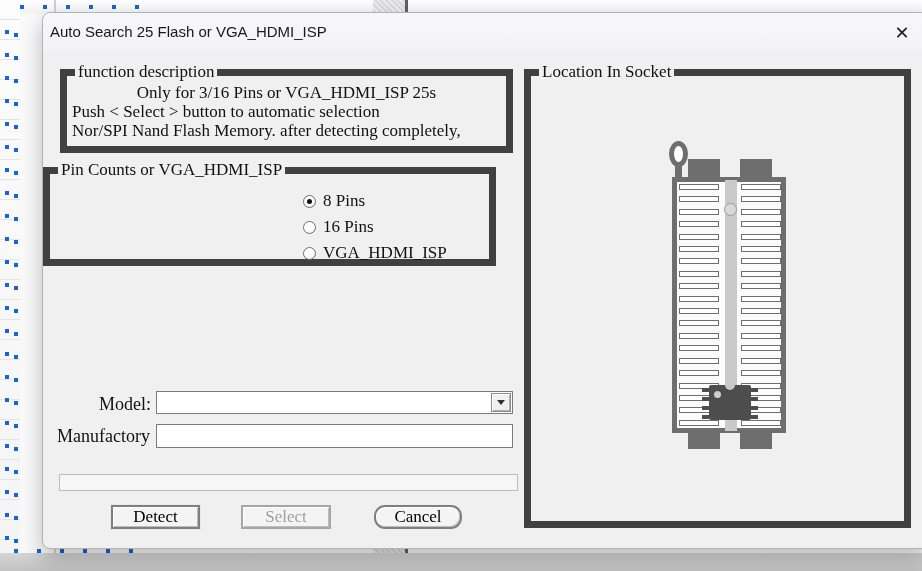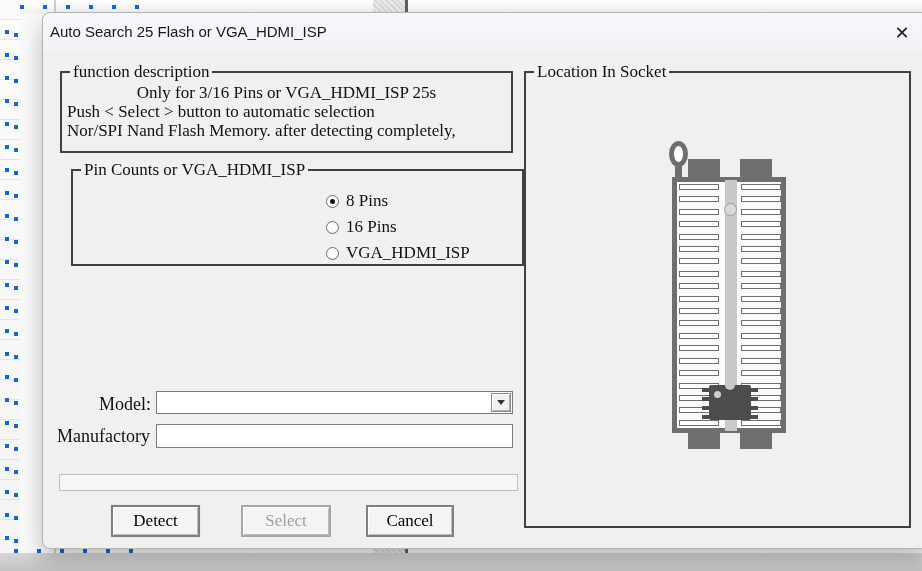--- a/index.html
+++ b/index.html
@@ -35,24 +35,24 @@
       background:#f0f0f0; border:1px solid #b3b3b3; border-radius:8px;
       box-shadow:0 10px 22px rgba(0,0,0,.25); z-index:10;margin-left:23px; }
   .titlebar { position:absolute; left:0; top:0; width:100%; height:38px;
       background:linear-gradient(#f6f6fb,#f2f2f7); border-radius:8px 8px 0 0; }
   .title { position:absolute; left:7px; top:0; line-height:38px; font-family:"Liberation Sans", sans-serif;
       font-size:15px; color:#191919; white-space:nowrap; }
   .close-btn { position:absolute; right:14px; top:8px; width:24px; height:24px;
       font-family:"Liberation Sans", sans-serif; font-size:18px; color:#222;
       display:flex; align-items:center; justify-content:center; cursor:pointer; }
 
-  fieldset { position:absolute; border:2px solid #404040; background:transparent; }
+  fieldset { position:absolute; border:7px solid #404040; background:transparent; }
   legend { margin-left:8px; padding:0 3px; font-size:17px; color:#111; }
   .fs-desc { left:17px; top:49px; width:453px; height:91px; }
-  .fs-pins { left:28px; top:147px; width:453px; height:106px; }
+  .fs-pins { left:0; top:147px; width:453px; height:106px; }
   .fs-socket { left:481px; top:49px; width:387px; height:466px; }
 
   .desc-lines { padding:1px 5px 0 5px; font-size:17px; line-height:19px; color:#111; }
   .desc-lines .l0 { text-align:center; }
 
   .radio-group { margin:8px 0 0 253px; }
   .radio-row { display:flex; align-items:center; height:26px; cursor:default; }
   .radio { position:relative; width:13px; height:13px; border-radius:50%;
       border:1px solid #6f6f6f; background:radial-gradient(circle at 35% 30%, #fff 55%, #d7d7d7);
       margin-right:7px; flex:0 0 auto; }
@@ -80,28 +80,28 @@
       border-top:5px solid #333; }
 
   .text-input { position:absolute; left:113px; top:411px; width:357px; height:24px;
       background:#fff; border:1px solid #7b7b7b; font-family:"Liberation Serif", serif;
       font-size:16px; padding:0 4px; outline:none; }
 
   .progress { position:absolute; left:16px; top:461px; width:459px; height:17px;
       border:1px solid #bdbdbd; background:#f6f6f6; }
   .progress-fill { height:100%; background:#2fae4a; width:0; }
 
-  .btn { position:absolute; top:492px; height:32px; background:#f4f4f4;
+  .btn { position:absolute; top:492px; height:24px; background:#f4f4f4;
       border:2px solid #7f7f7f; box-shadow:inset 1px 1px 0 #fff, inset -1px -1px 0 #bdbdbd;
       font-family:"Liberation Serif", serif; font-size:17px; color:#000;
       display:flex; align-items:center; justify-content:center; cursor:pointer; }
   .btn-detect { left:68px; width:89px; box-shadow:0 0 0 1px #e9e9e9, inset 1px 1px 0 #fff, inset -1px -1px 0 #bdbdbd; }
   .btn-select { left:198px; width:90px; }
   .btn-select.disabled { color:#9f9f9f; border-color:#a6a6a6; cursor:default; }
-  .btn-cancel { left:323px; width:88px; }
+  .btn-cancel { left:331px; width:88px;border-radius:11px; }
 
   
   .sock { position:absolute; background:#6e6e6e; }
   .sock-body { position:absolute; left:629px; top:164px; width:114px; height:256px;
       border:5px solid #6e6e6e; background:#fbfbfb; }
   .tab-tl { left:645px; top:146px; width:32px; height:19px; }
   .tab-tr { left:697px; top:146px; width:32px; height:19px; }
   .tab-bl { left:645px; top:419px; width:32px; height:17px; }
   .tab-br { left:697px; top:419px; width:32px; height:17px; }
   .lever-ring { position:absolute; left:626px; top:128px; width:19px; height:26px;

